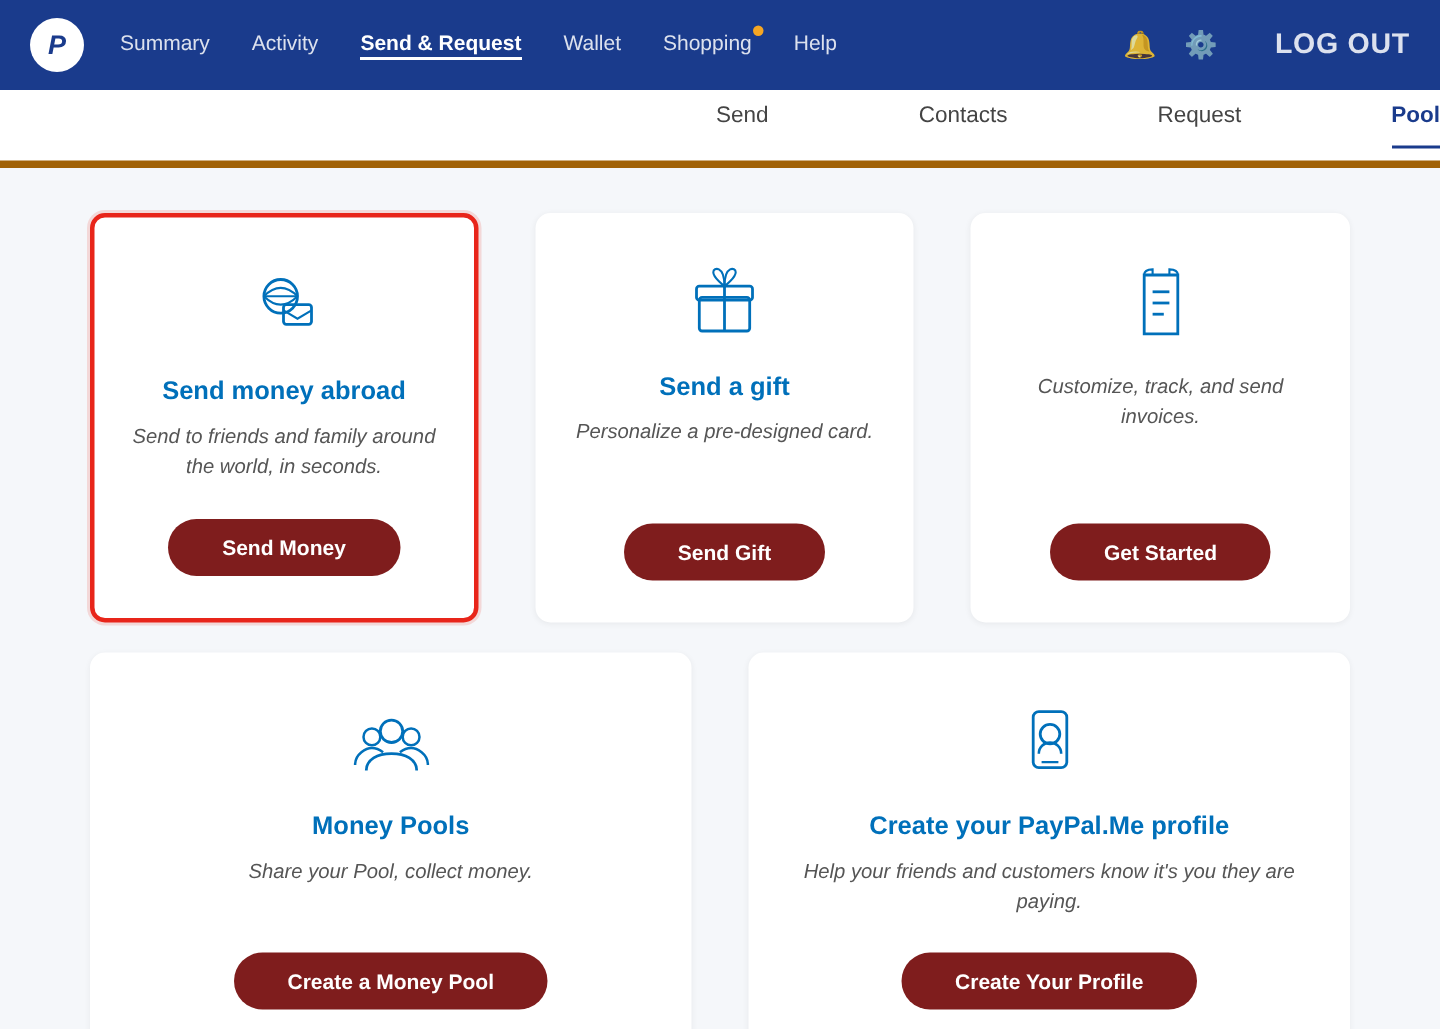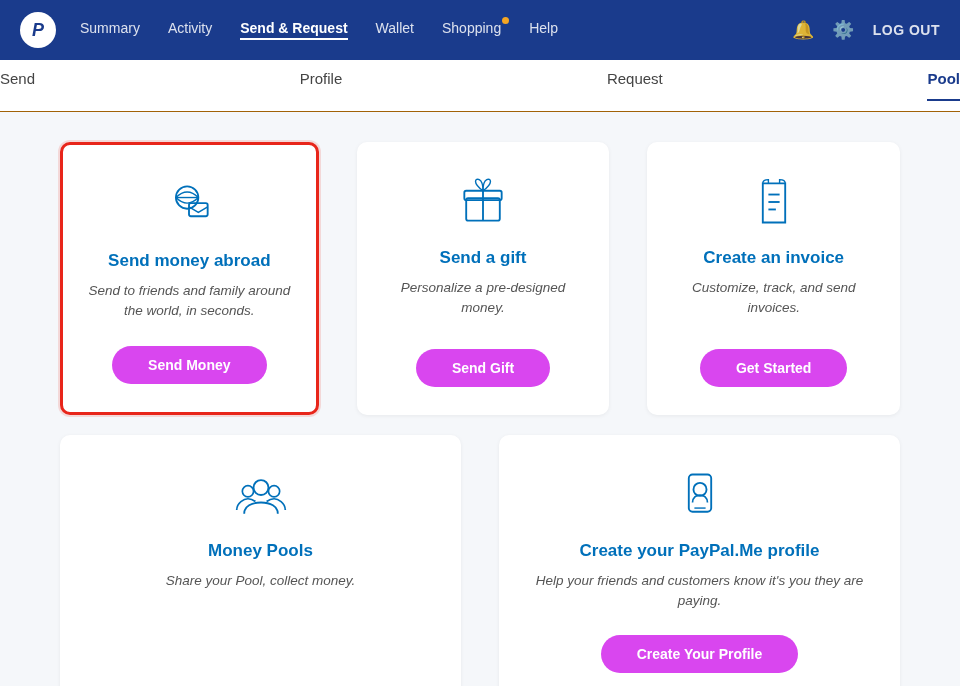--- a/index.html
+++ b/index.html
@@ -67,35 +67,36 @@
       align-items: center;
       gap: 18px;
     }
     .nav-icon {
       color: rgba(255,255,255,0.85);
       font-size: 18px;
       cursor: pointer;
     }
     .logout-btn {
       color: rgba(255,255,255,0.85);
-      font-size: 14px;
+      font-size: 19px;
       font-weight: 600;
       cursor: pointer;
       letter-spacing: 0.5px;
+      margin-left: 20px;
     }
 
     
     .sub-nav {
       background: white;
       display: flex;
-      justify-content: space-between;
+      justify-content: flex-end;
       gap: 100px;
       height: 52px;
       align-items: center;
-      border-bottom: 1px solid #a16207;
+      border-bottom: 5px solid #a16207;
     }
     .sub-nav-item {
       font-size: 15px;
       color: #444;
       cursor: pointer;
       padding-bottom: 12px;
       border-bottom: 2px solid transparent;
     }
     .sub-nav-item.active {
       color: #1a3b8c;
@@ -153,21 +154,21 @@
     .card-desc {
       color: #555;
       font-size: 13.5px;
       line-height: 1.5;
       margin-bottom: 24px;
       flex: 1;
       font-style: italic;
     }
 
     .card-btn {
-      background: #d946ef;
+      background: #7f1d1d;
       color: white;
       border: none;
       border-radius: 25px;
       padding: 11px 36px;
       font-size: 14px;
       font-weight: 600;
       cursor: pointer;
       white-space: nowrap;
     }
 
@@ -198,21 +199,21 @@
   </div>
   <div class="nav-right">
     <span class="nav-icon">🔔</span>
     <span class="nav-icon">⚙️</span>
     <span class="logout-btn">LOG OUT</span>
   </div>
 </nav>
 
 <div class="sub-nav">
   <span class="sub-nav-item">Send</span>
-  <span class="sub-nav-item">Profile</span>
+  <span class="sub-nav-item">Contacts</span>
   <span class="sub-nav-item">Request</span>
   <span class="sub-nav-item active">Pool</span>
 </div>
 
 <div class="main-content">
 
   <div class="cards-row">
 
     <div class="card highlighted">
       <div class="card-icon">
@@ -234,37 +235,36 @@
       <div class="card-icon">
         <svg class="card-svg" viewBox="0 0 60 60" fill="none" xmlns="http://www.w3.org/2000/svg">
           <rect x="12" y="26" width="36" height="24" rx="2" stroke="#0070ba" stroke-width="2"></rect>
           <rect x="10" y="18" width="40" height="10" rx="2" stroke="#0070ba" stroke-width="2"></rect>
           <line x1="30" y1="18" x2="30" y2="50" stroke="#0070ba" stroke-width="2"></line>
           <path d="M30 18 C30 18 22 12 22 8 C22 6 24 5 26 6 C28 7 30 10 30 18Z" stroke="#0070ba" stroke-width="1.5" fill="none"></path>
           <path d="M30 18 C30 18 38 12 38 8 C38 6 36 5 34 6 C32 7 30 10 30 18Z" stroke="#0070ba" stroke-width="1.5" fill="none"></path>
         </svg>
       </div>
       <div class="card-title">Send a gift</div>
-      <div class="card-desc">Personalize a pre-designed money.</div>
+      <div class="card-desc">Personalize a pre-designed card.</div>
       <button class="card-btn">Send Gift</button>
     </div>
 
     <div class="card">
       <div class="card-icon">
         <svg class="card-svg" viewBox="0 0 60 60" fill="none" xmlns="http://www.w3.org/2000/svg">
           <path d="M18 10 L42 10 L42 52 L18 52 Z" stroke="#0070ba" stroke-width="2"></path>
           <path d="M18 10 L18 52" stroke="#0070ba" stroke-width="0"></path>
           <line x1="24" y1="22" x2="36" y2="22" stroke="#0070ba" stroke-width="2"></line>
           <line x1="24" y1="30" x2="36" y2="30" stroke="#0070ba" stroke-width="2"></line>
           <line x1="24" y1="38" x2="32" y2="38" stroke="#0070ba" stroke-width="2"></line>
           <path d="M36 10 L36 6 Q42 6 42 10" stroke="#0070ba" stroke-width="1.5" fill="none"></path>
           <path d="M24 10 L24 6 Q18 6 18 10" stroke="#0070ba" stroke-width="1.5" fill="none"></path>
         </svg>
       </div>
-      <div class="card-title">Create an invoice</div>
       <div class="card-desc">Customize, track, and send invoices.</div>
       <button class="card-btn">Get Started</button>
     </div>
 
   </div>
 
   <div class="cards-row bottom-row">
 
     <div class="card">
       <div class="card-icon">
@@ -272,20 +272,21 @@
           <circle cx="30" cy="22" r="8" stroke="#0070ba" stroke-width="2"></circle>
           <circle cx="16" cy="26" r="6" stroke="#0070ba" stroke-width="1.8"></circle>
           <circle cx="44" cy="26" r="6" stroke="#0070ba" stroke-width="1.8"></circle>
           <path d="M4 46 C4 38 12 34 16 34 C19 34 22 35.5 24 37" stroke="#0070ba" stroke-width="1.8" fill="none"></path>
           <path d="M56 46 C56 38 48 34 44 34 C41 34 38 35.5 36 37" stroke="#0070ba" stroke-width="1.8" fill="none"></path>
           <path d="M12 50 C12 42 20 38 30 38 C40 38 48 42 48 50" stroke="#0070ba" stroke-width="2" fill="none"></path>
         </svg>
       </div>
       <div class="card-title">Money Pools</div>
       <div class="card-desc">Share your Pool, collect money.</div>
+      <button class="card-btn">Create a Money Pool</button>
     </div>
 
     <div class="card">
       <div class="card-icon">
         <svg class="card-svg" viewBox="0 0 60 60" fill="none" xmlns="http://www.w3.org/2000/svg">
           <rect x="18" y="8" width="24" height="40" rx="4" stroke="#0070ba" stroke-width="2"></rect>
           <circle cx="30" cy="24" r="7" stroke="#0070ba" stroke-width="2"></circle>
           <path d="M22 38 C22 33 26 30 30 30 C34 30 38 33 38 38" stroke="#0070ba" stroke-width="1.8" fill="none"></path>
           <line x1="24" y1="44" x2="36" y2="44" stroke="#0070ba" stroke-width="1.5"></line>
         </svg>

